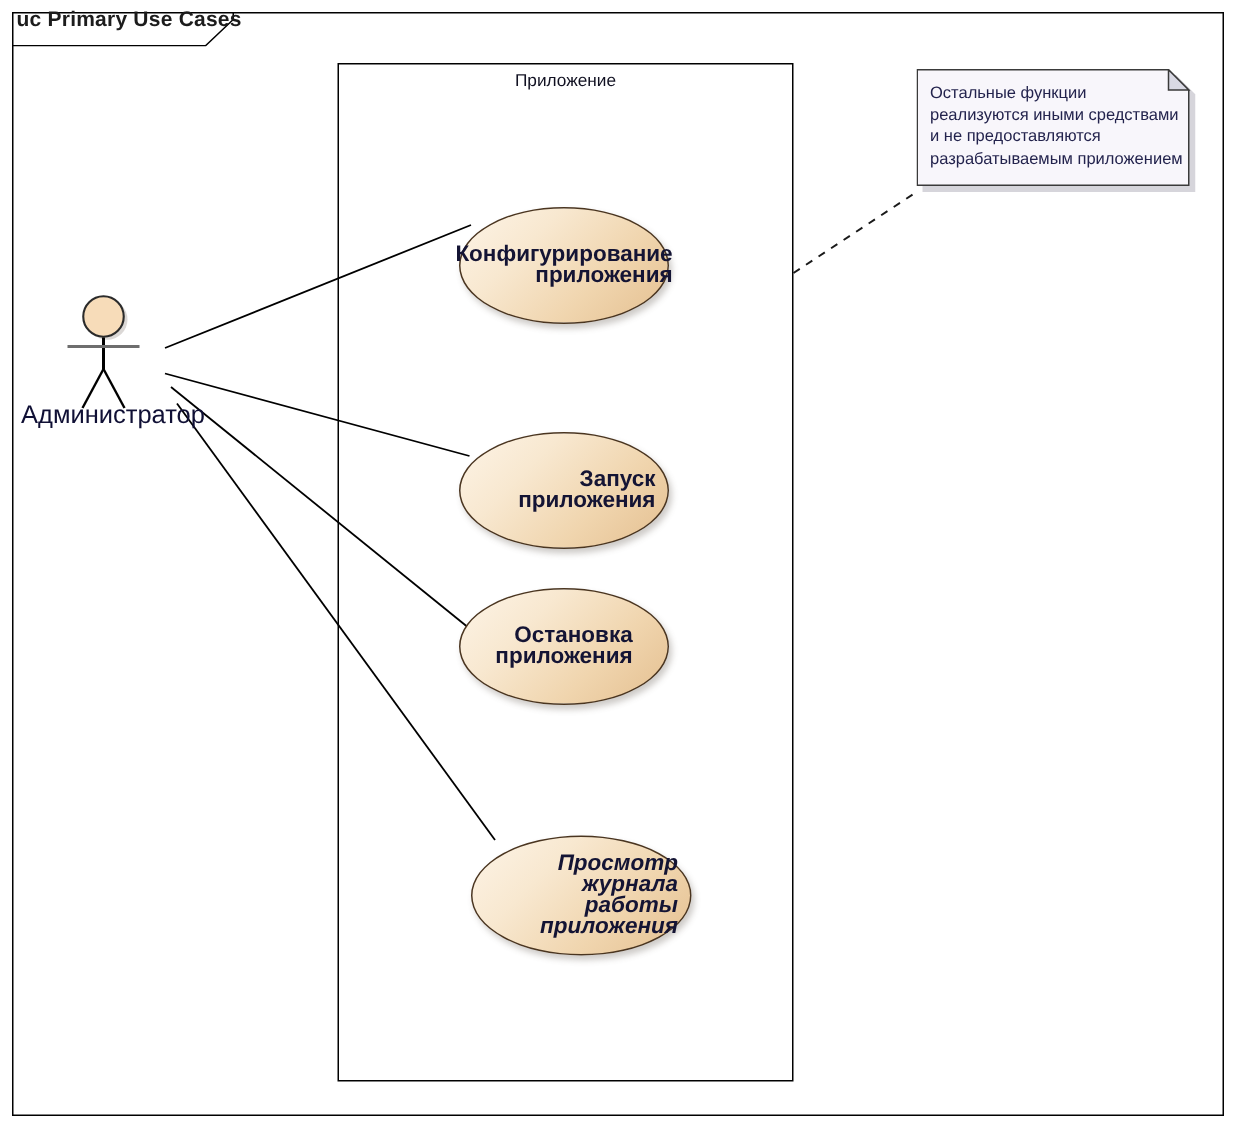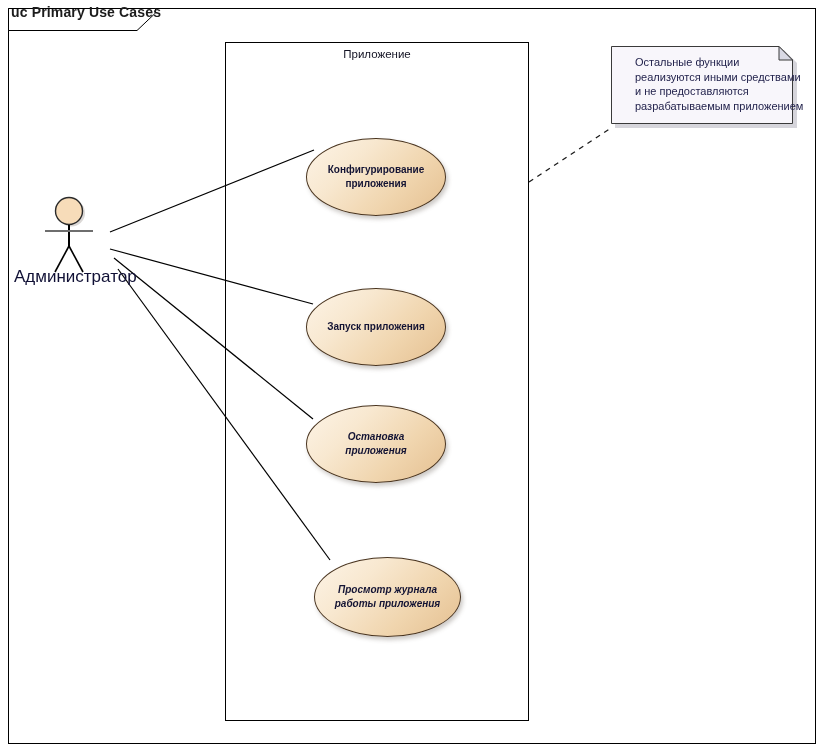--- a/index.html
+++ b/index.html
@@ -121,22 +121,22 @@
     border-radius: 50%;
     border: 1px solid #4a3520;
     box-sizing: border-box;
     background: linear-gradient(135deg, #fdf4e7 0%, #f8e8d0 32%, #f0d5ae 66%, #e4bf90 100%);
     box-shadow: 2px 3px 4px rgba(90, 80, 70, 0.30);
     display: flex;
     align-items: center;
     justify-content: center;
   }
   .use-case .uc-text {
-    text-align: center;
-    font-size: 10px;
+    text-align: right;
+    font-size: 15px;
     font-weight: bold;
     color: #141434;
     line-height: 14px;
     padding: 0 8px;
     white-space: pre-line;
   }
 
   
   #note-box {
     position: absolute;
@@ -148,21 +148,21 @@
   }
   #note-box .note-shape {
     position: absolute;
     left: 0;
     top: 0;
     width: 186px;
     height: 82px;
   }
   #note-text {
     position: absolute;
-    left: 24px;
+    left: 9px;
     top: 9px;
     width: 170px;
     font-size: 11px;
     color: #23234d;
     line-height: 14.5px;
     white-space: pre-line;
     z-index: 4;
   }
 </style>
 </head>
@@ -214,21 +214,21 @@
 
   <div class="use-case" style="left:306px; top:138px; width:140px; height:78px;">
     <span class="uc-text">Конфигурирование
 приложения</span>
   </div>
 
   <div class="use-case" style="left:306px; top:288px; width:140px; height:78px;">
     <span class="uc-text">Запуск приложения</span>
   </div>
 
-  <div class="use-case" style="left:306px; top:405px; width:140px; height:78px;font-style:italic;">
+  <div class="use-case" style="left:306px; top:392px; width:140px; height:78px;">
     <span class="uc-text">Остановка
 приложения</span>
   </div>
 
   <div class="use-case" style="left:314px; top:557px; width:147px; height:80px;font-style:italic;">
     <span class="uc-text">Просмотр журнала
 работы приложения</span>
   </div>
 
   <div id="note-box">

